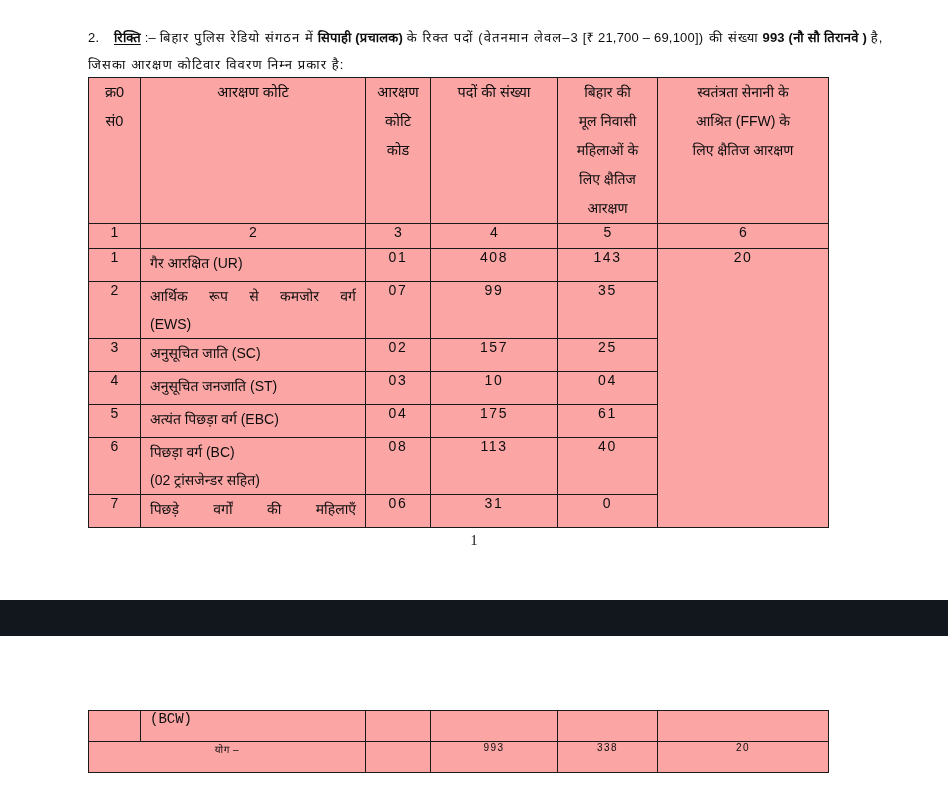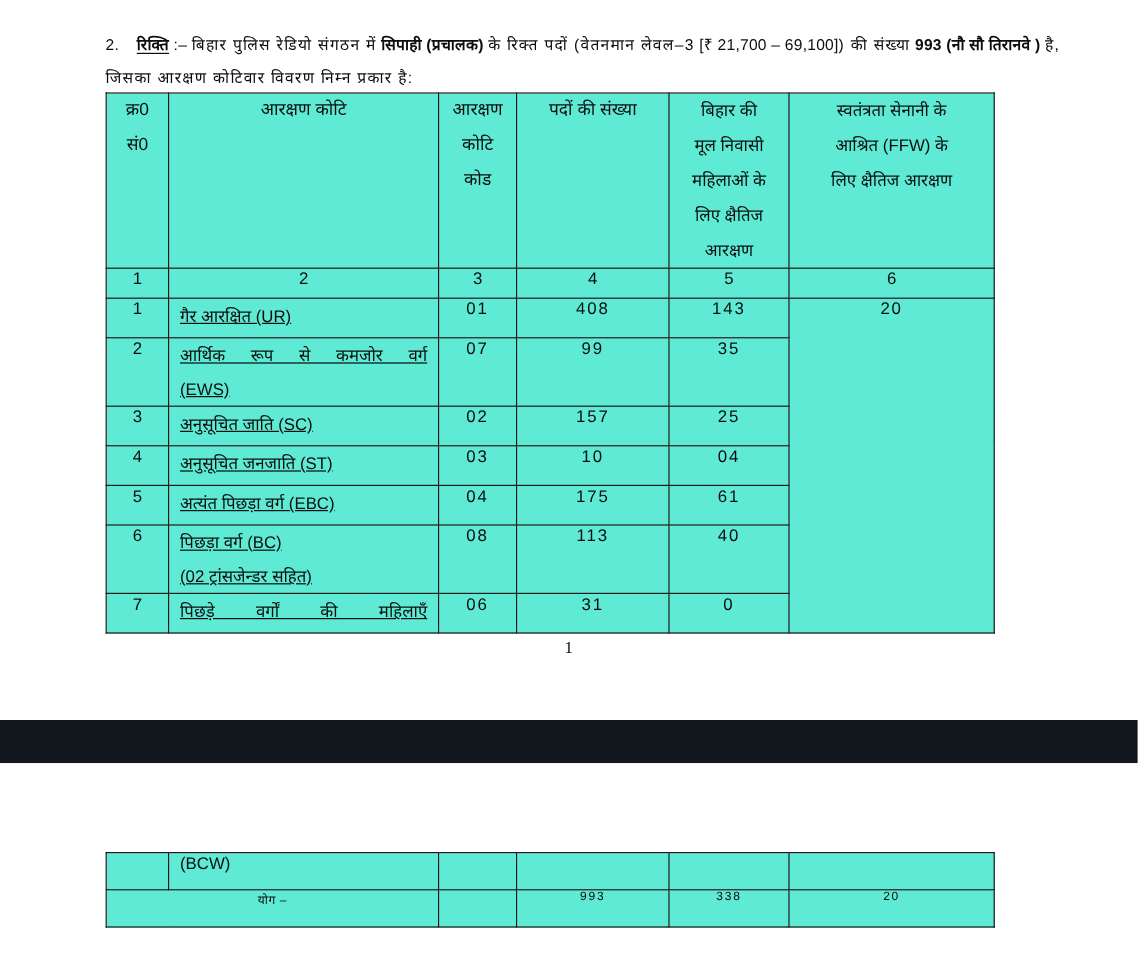--- a/index.html
+++ b/index.html
@@ -58,21 +58,21 @@
     border-collapse: collapse;
     font-size: 14px;
     table-layout: fixed;
   }
   table.rtable td,
   table.rtable th {
     border: 1.3px solid #1a1a1a;
     padding: 0;
     vertical-align: top;
     font-weight: normal;
-    background: #5eead4;
+    background: #fca5a5;
   }
 
   .tbl-main {
     left: 88px;
     top: 77px;
     width: 740px;
   }
 
   .c1 { width: 52px; }
   .c2 { width: 225px; }
@@ -120,21 +120,20 @@
   }
   .drow td.sn {
     text-align: center;
   }
   .drow td.cat {
     text-align: justify;
     text-align-last: justify;
     padding-left: 9px;
     padding-right: 9px;
     line-height: 28px;
-    text-decoration: underline;
   }
   .drow td.cat.noj {
     text-align: left;
     text-align-last: left;
   }
   .drow td.code,
   .drow td.posts,
   .drow td.women {
     text-align: center;
     letter-spacing: 1.6px;
@@ -190,20 +189,21 @@
   .tbl-foot td {
     border: 1.3px solid #1a1a1a;
   }
   .foot-cont td {
     height: 30px;
     vertical-align: middle;
     font-size: 14px;
   }
   .foot-cont td.cat {
     padding-left: 9px;
+    font-family: Liberation Mono, monospace;
   }
   .foot-total td {
     height: 30px;
     vertical-align: middle;
     font-size: 10px;
     font-weight: bold;
     text-align: center;
     letter-spacing: 1.5px;
   }
   .foot-total td.label {

